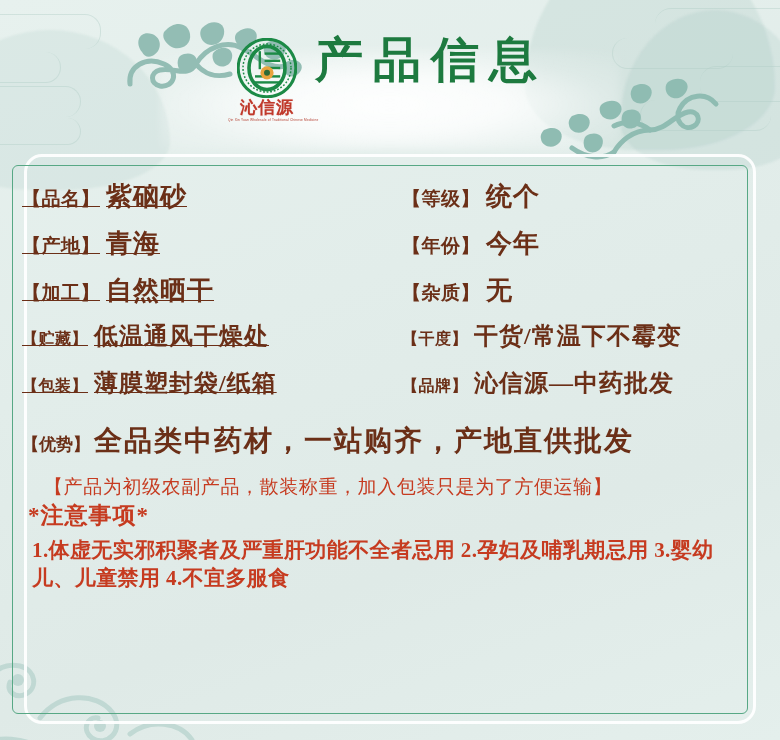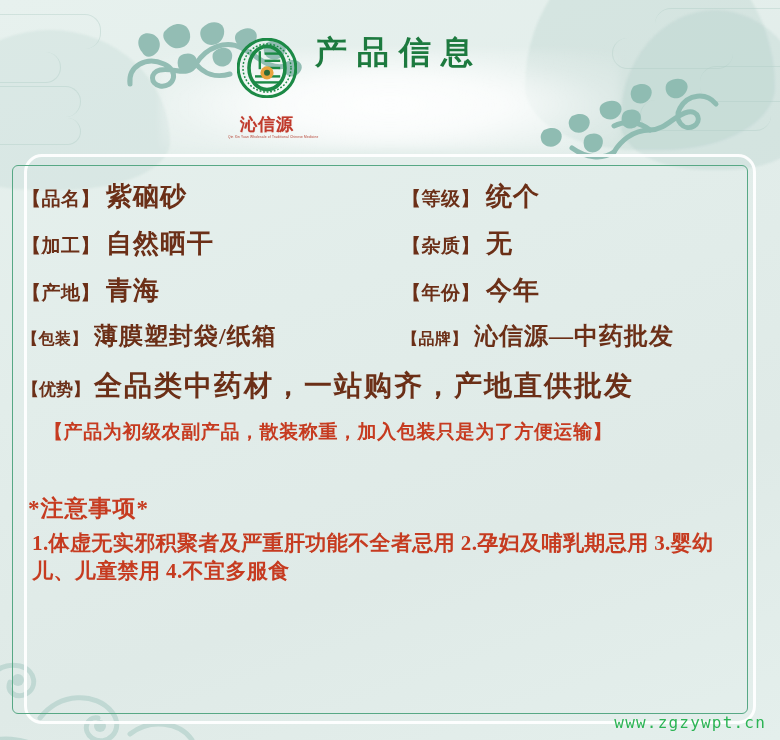--- a/index.html
+++ b/index.html
@@ -82,41 +82,41 @@
     text-align: center;
   }
   .logo-mark { width: 60px; height: 60px; margin: 0 auto; display:block; }
   .logo-cn {
     font-family: "Liberation Serif", serif;
     font-weight: bold;
     font-size: 17px;
     color: #c0392b;
     letter-spacing: 1px;
     line-height: 1.05;
-    margin-top: 18px;
+    margin-top: 1px;
     text-shadow: 0 0 1px rgba(192,57,43,0.45);
   }
   .logo-en {
     font-family: "Liberation Sans", sans-serif;
     font-size: 3.2px;
     transform: scale(1.0);
     color: #b33a2b;
     letter-spacing: 0.2px;
     margin-top: 1px;
     white-space: nowrap;
   }
 
   .title-block {
     position: absolute;
     left: 315px; top: 36px;
     width: 330px;
   }
   .title-cn {
     font-family: "Liberation Serif", "DejaVu Serif", serif;
-    font-size: 32px;
+    font-size: 48px;
     font-weight: bold;
     color: #1d7a3f;
     letter-spacing: 10px;
     line-height: 1.02;
     white-space: nowrap;
   }
   .title-en {
     font-family: "Liberation Serif", "DejaVu Serif", serif;
     font-size: 15px;
     color: #4a4540;
@@ -155,21 +155,21 @@
 
   .info-table {
     width: 100%;
     border-collapse: collapse;
   }
   .info-table td {
     padding: 0;
     vertical-align: baseline;
     white-space: nowrap;
   }
-  .col-left  { width: 380px; }
+  .col-left  { width: 380px; text-decoration: underline; }
   .col-right { width: 336px; margin-top: 40px; }
 
   .row { height: 47px; }
 
   .field {
     color: #6b2f17;
     font-family: "Liberation Serif", "DejaVu Serif", serif;
   }
   .lbl {
     font-size: 19px;
@@ -179,43 +179,43 @@
   .lbl.small { font-size: 16px; }
   .val {
     font-size: 26px;
     font-weight: bold;
     letter-spacing: 1px;
     margin-left: 6px;
   }
   .val.sm { font-size: 24px; }
 
   .adv-row {
+    margin-top: 8px;
     color: #6b2f17;
     white-space: nowrap;
   }
   .adv-lbl { font-size: 17px; font-weight: bold; }
   .adv-val {
     font-size: 28px;
     font-weight: bold;
     letter-spacing: 2px;
     margin-left: 4px;
   }
 
   .red-note {
     margin-top: 14px;
     margin-left: 22px;
     color: #c63b20;
     font-size: 19px;
-    font-weight: bold;
+    font-weight: normal;
     letter-spacing: 0.6px;
     white-space: nowrap;
   }
 
   .notice-title {
-    margin-top: 48px;
     margin-left: 6px;
     color: #c63b20;
     font-size: 23px;
     font-weight: bold;
     letter-spacing: 1px;
   }
   .notice-body {
     margin-top: 5px;
     margin-left: 10px;
     color: #c63b20;
@@ -341,32 +341,40 @@
         <tr class="row">
           <td class="col-left field">
             <span class="lbl">【品名】</span><span class="val">紫硇砂</span>
           </td>
           <td class="col-right field">
             <span class="lbl">【等级】</span><span class="val">统个</span>
           </td>
         </tr>
         <tr class="row">
           <td class="col-left field">
+            <span class="lbl">【产地】</span><span class="val">青海</span>
+          </td>
+          <td class="col-right field">
+            <span class="lbl">【年份】</span><span class="val">今年</span>
+          </td>
+        </tr>
+        <tr class="row">
+          <td class="col-left field">
             <span class="lbl">【加工】</span><span class="val">自然晒干</span>
           </td>
           <td class="col-right field">
             <span class="lbl">【杂质】</span><span class="val">无</span>
           </td>
         </tr>
         <tr class="row">
           <td class="col-left field">
-            <span class="lbl">【产地】</span><span class="val">青海</span>
-          </td>
-          <td class="col-right field">
-            <span class="lbl">【年份】</span><span class="val">今年</span>
+            <span class="lbl small">【贮藏】</span><span class="val sm">低温通风干燥处</span>
+          </td>
+          <td class="col-right field">
+            <span class="lbl small">【干度】</span><span class="val sm">干货/常温下不霉变</span>
           </td>
         </tr>
         <tr class="row">
           <td class="col-left field">
             <span class="lbl small">【包装】</span><span class="val sm">薄膜塑封袋/纸箱</span>
           </td>
           <td class="col-right field">
             <span class="lbl small">【品牌】</span><span class="val sm">沁信源—中药批发</span>
           </td>
         </tr>
@@ -376,14 +384,13 @@
     <div class="adv-row field">
       <span class="adv-lbl">【优势】</span><span class="adv-val">全品类中药材，一站购齐，产地直供批发</span>
     </div>
 
     <div class="red-note">【产品为初级农副产品，散装称重，加入包装只是为了方便运输】</div>
 
     <div class="notice-title">*注意事项*</div>
     <div class="notice-body">1.体虚无实邪积聚者及严重肝功能不全者忌用 2.孕妇及哺乳期忌用 3.婴幼儿、儿童禁用 4.不宜多服食</div>
   </div>
 
-  <div class="watermark">www.zgzywpt.cn</div>
 </div>
 
 </body></html>

